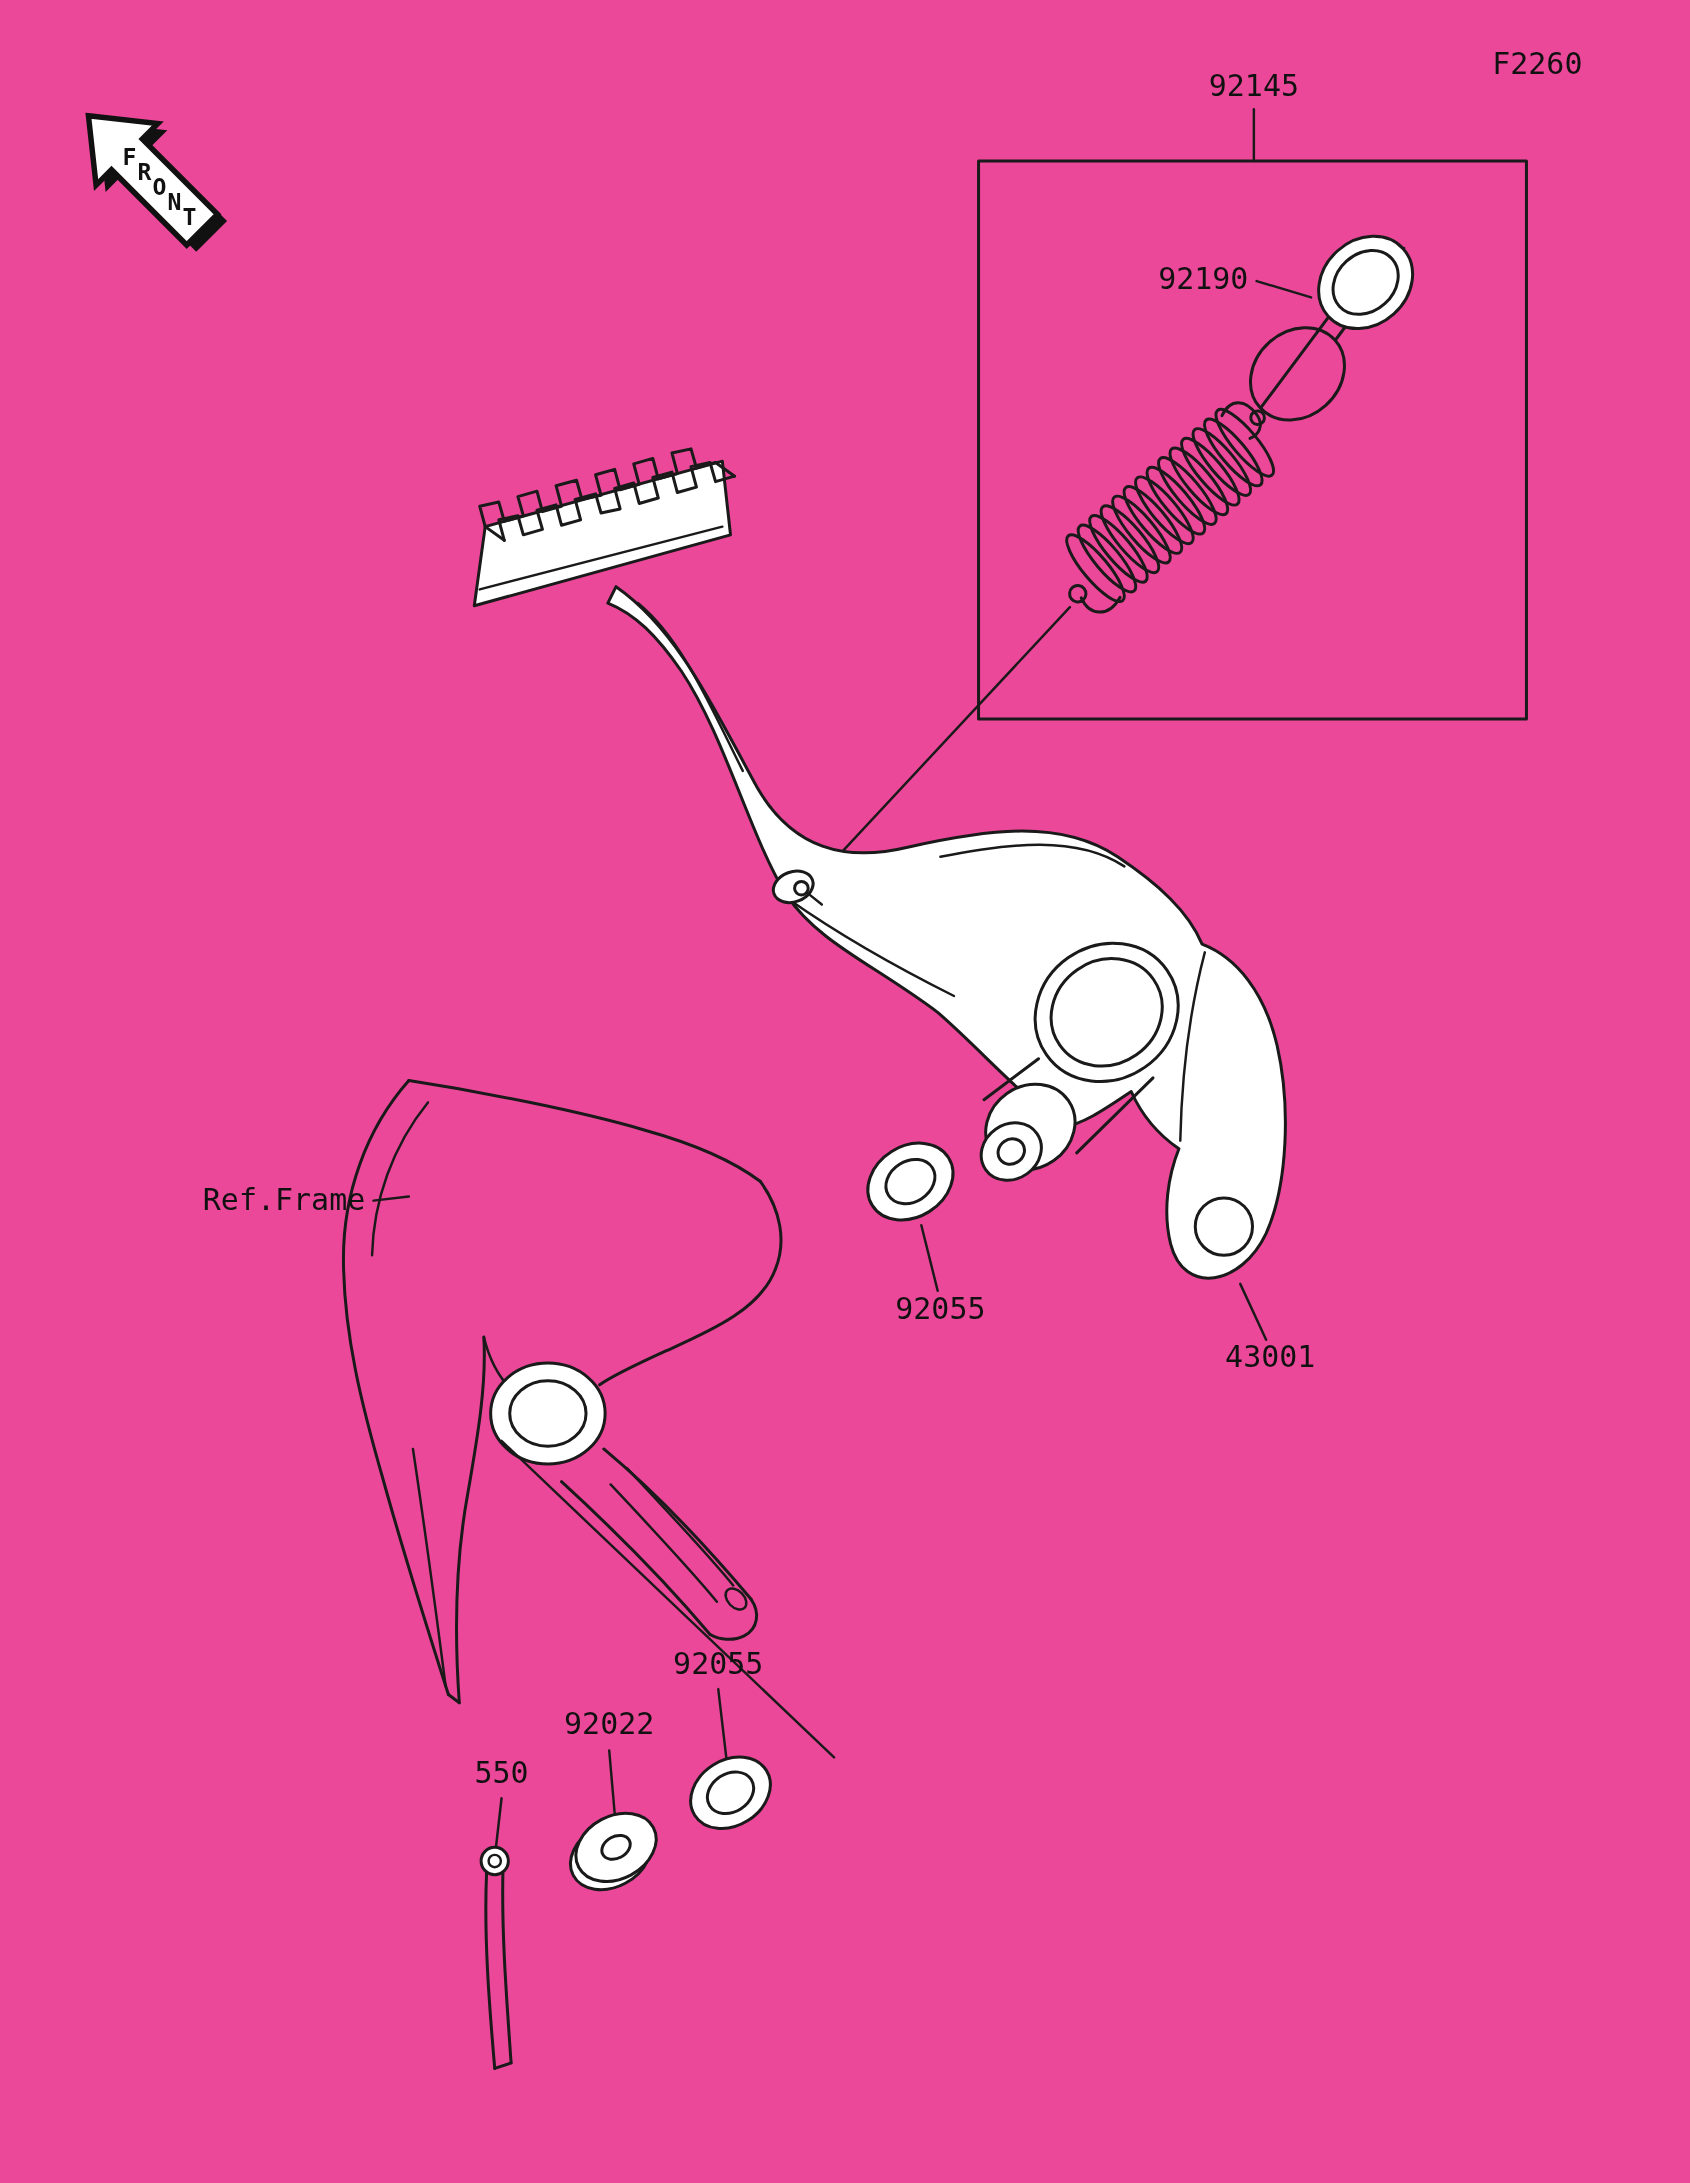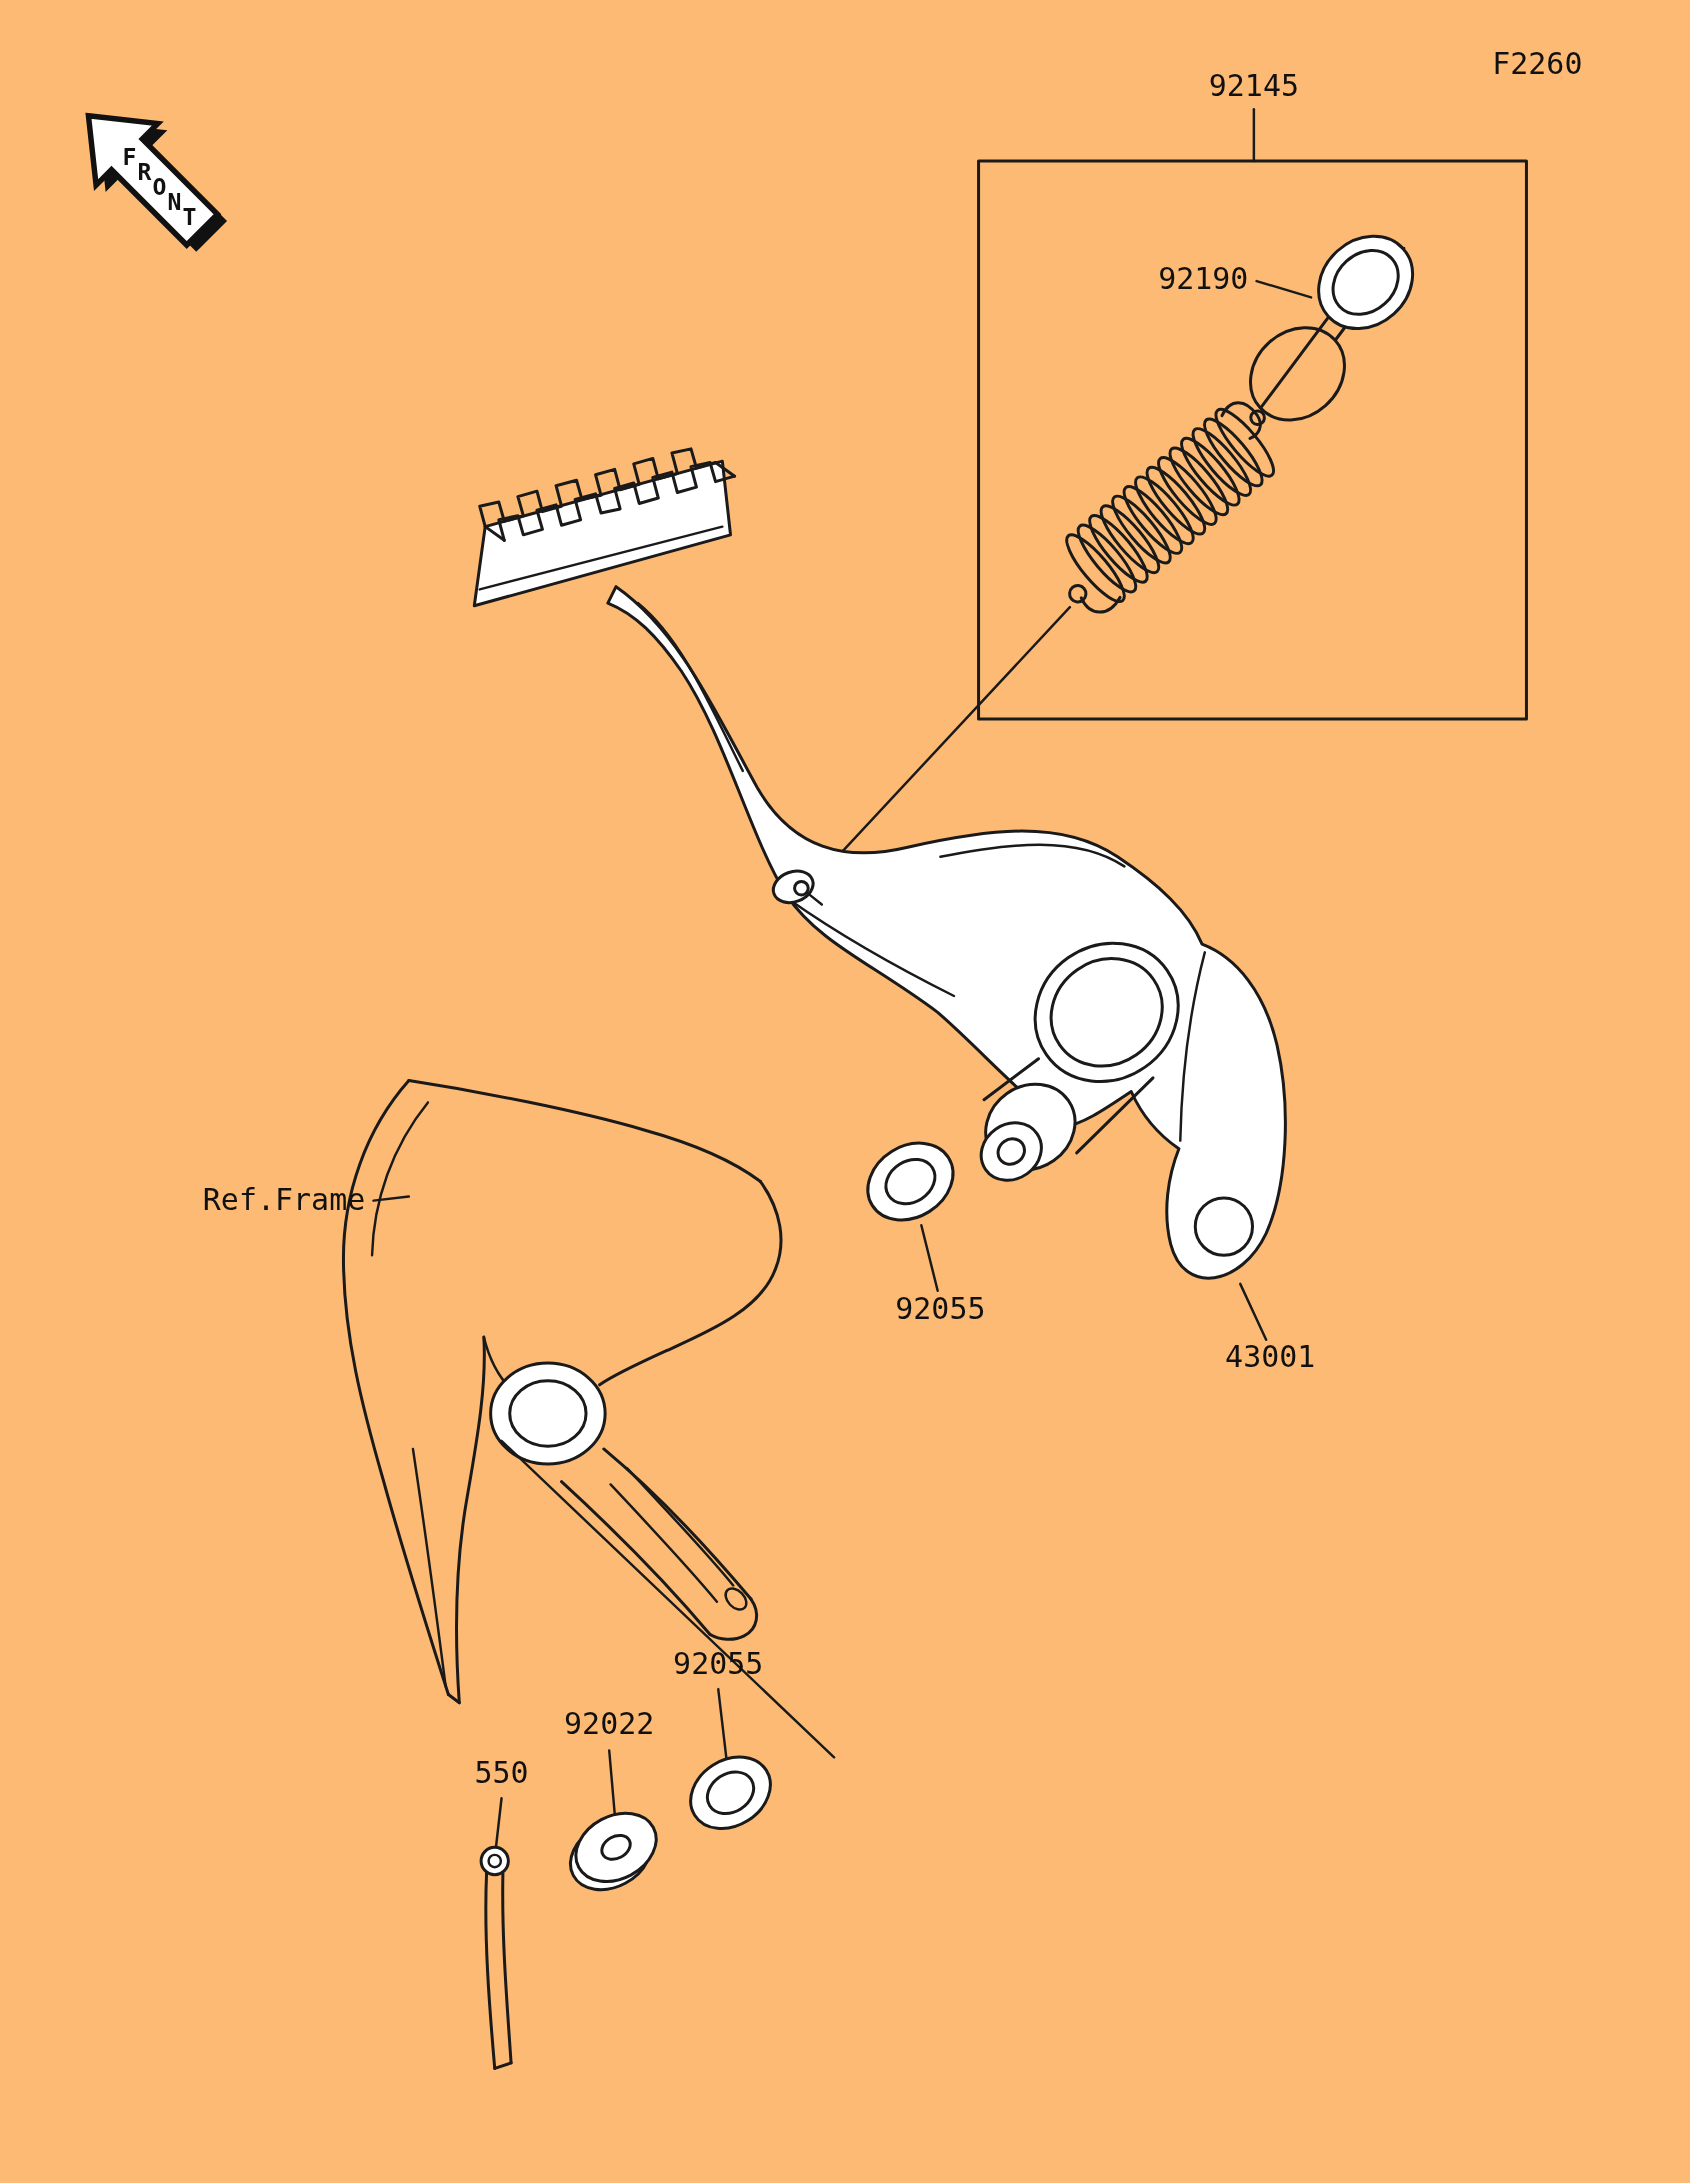--- a/index.html
+++ b/index.html
@@ -1,16 +1,16 @@
 <!DOCTYPE html>
 <html style="font-size:8.5px"><head>
 <meta charset="utf-8">
 <style>
   html,body{margin:0;padding:0;background:#ffffff;}
-  .page{width:1690px;height:2183px;position:relative;background:#fdba74;overflow:hidden;}
+  .page{width:1690px;height:2183px;position:relative;background:#ec4899;overflow:hidden;}
   svg{display:block;width:100%;height:100%;}
   .ln{fill:none;stroke:#1a1a1a;stroke-width:2.2;stroke-linecap:round;stroke-linejoin:round;}
   .wf{fill:#ffffff;stroke:#1a1a1a;stroke-width:2.2;stroke-linecap:round;stroke-linejoin:round;}
   .thin{stroke-width:1.8;}
   .part-label{font-family:"DejaVu Sans Mono","Liberation Mono",monospace;font-size:22px;fill:#111;stroke:none;}
   .front-letters{font-family:"DejaVu Sans Mono","Liberation Mono",monospace;font-weight:bold;font-size:17px;fill:#111;stroke:none;}
   .arrow-shadow{fill:#111;stroke:none;}
   .arrow-body{fill:#ffffff;stroke:#111;stroke-width:4;stroke-linejoin:miter;}
 </style>
 </head>

